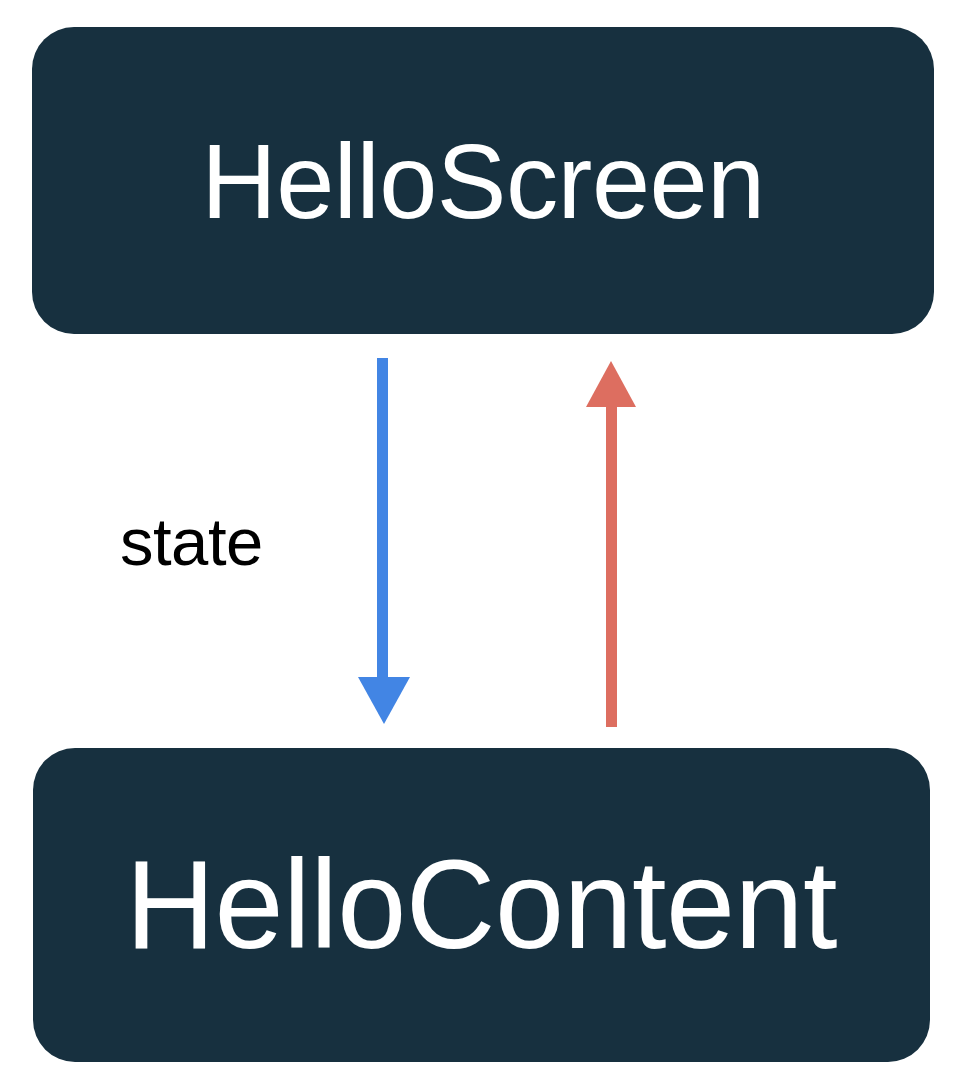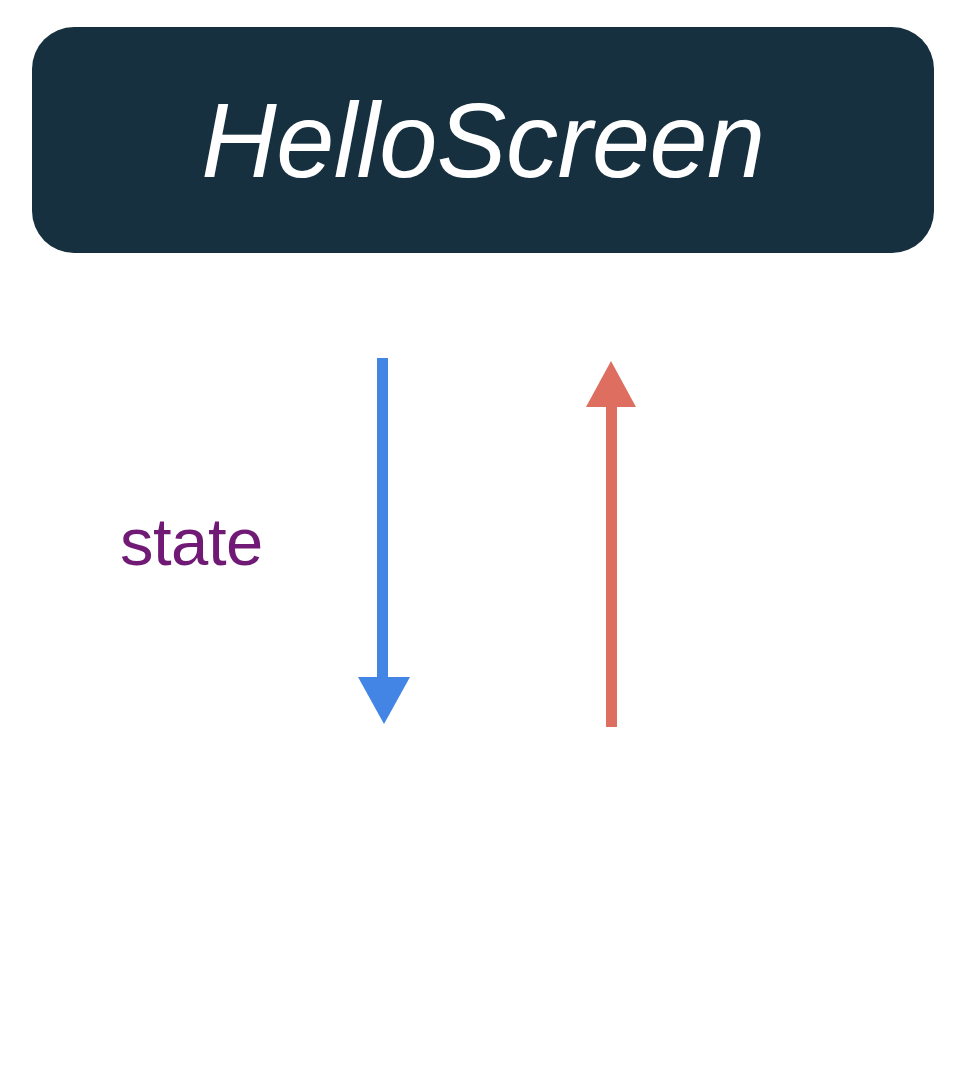--- a/index.html
+++ b/index.html
@@ -36,22 +36,21 @@
     letter-spacing: -0.5px;
     white-space: nowrap;
     line-height: 1;
     text-align: center;
   }
 
   #box-screen {
     left: 32px;
     top: 27px;
     width: 902px;
-    height: 226px;
-    font-style: italic;
+    height: 307px;
   }
   #box-screen .node-label {
     font-size: 106px;
     transform: scaleX(0.985);
   }
 
   #box-content {
     left: 33px;
     top: 748px;
     width: 897px;
@@ -86,21 +85,21 @@
     font-family: "Liberation Sans", sans-serif;
     font-weight: 400;
     font-size: 67px;
     line-height: 1;
     white-space: nowrap;
     letter-spacing: -0.5px;
   }
   #label-state {
     left: 120px;
     top: 508px;
-    color: #701a75;
+    color: #000000;
     text-align: center;
   }
   #label-event {
     left: 670px;
     top: 508px;
     color: #DD6E60;
   }
 </style>
 </head>
 <body>
@@ -121,14 +120,17 @@
   <svg class="arrow-svg" id="arrow-event-svg" viewBox="0 0 56 378">
 
     <polygon points="26,6 51,52 1,52" fill="#DD6E60"></polygon>
 
     <rect x="21" y="52" width="11" height="320" fill="#DD6E60"></rect>
   </svg>
 
   <div class="edge-label" id="label-state">state</div>
 
 
+  <div class="node-box" id="box-content">
+    <span class="node-label">HelloContent</span>
+  </div>
 
 </div>
 
 </body></html>

